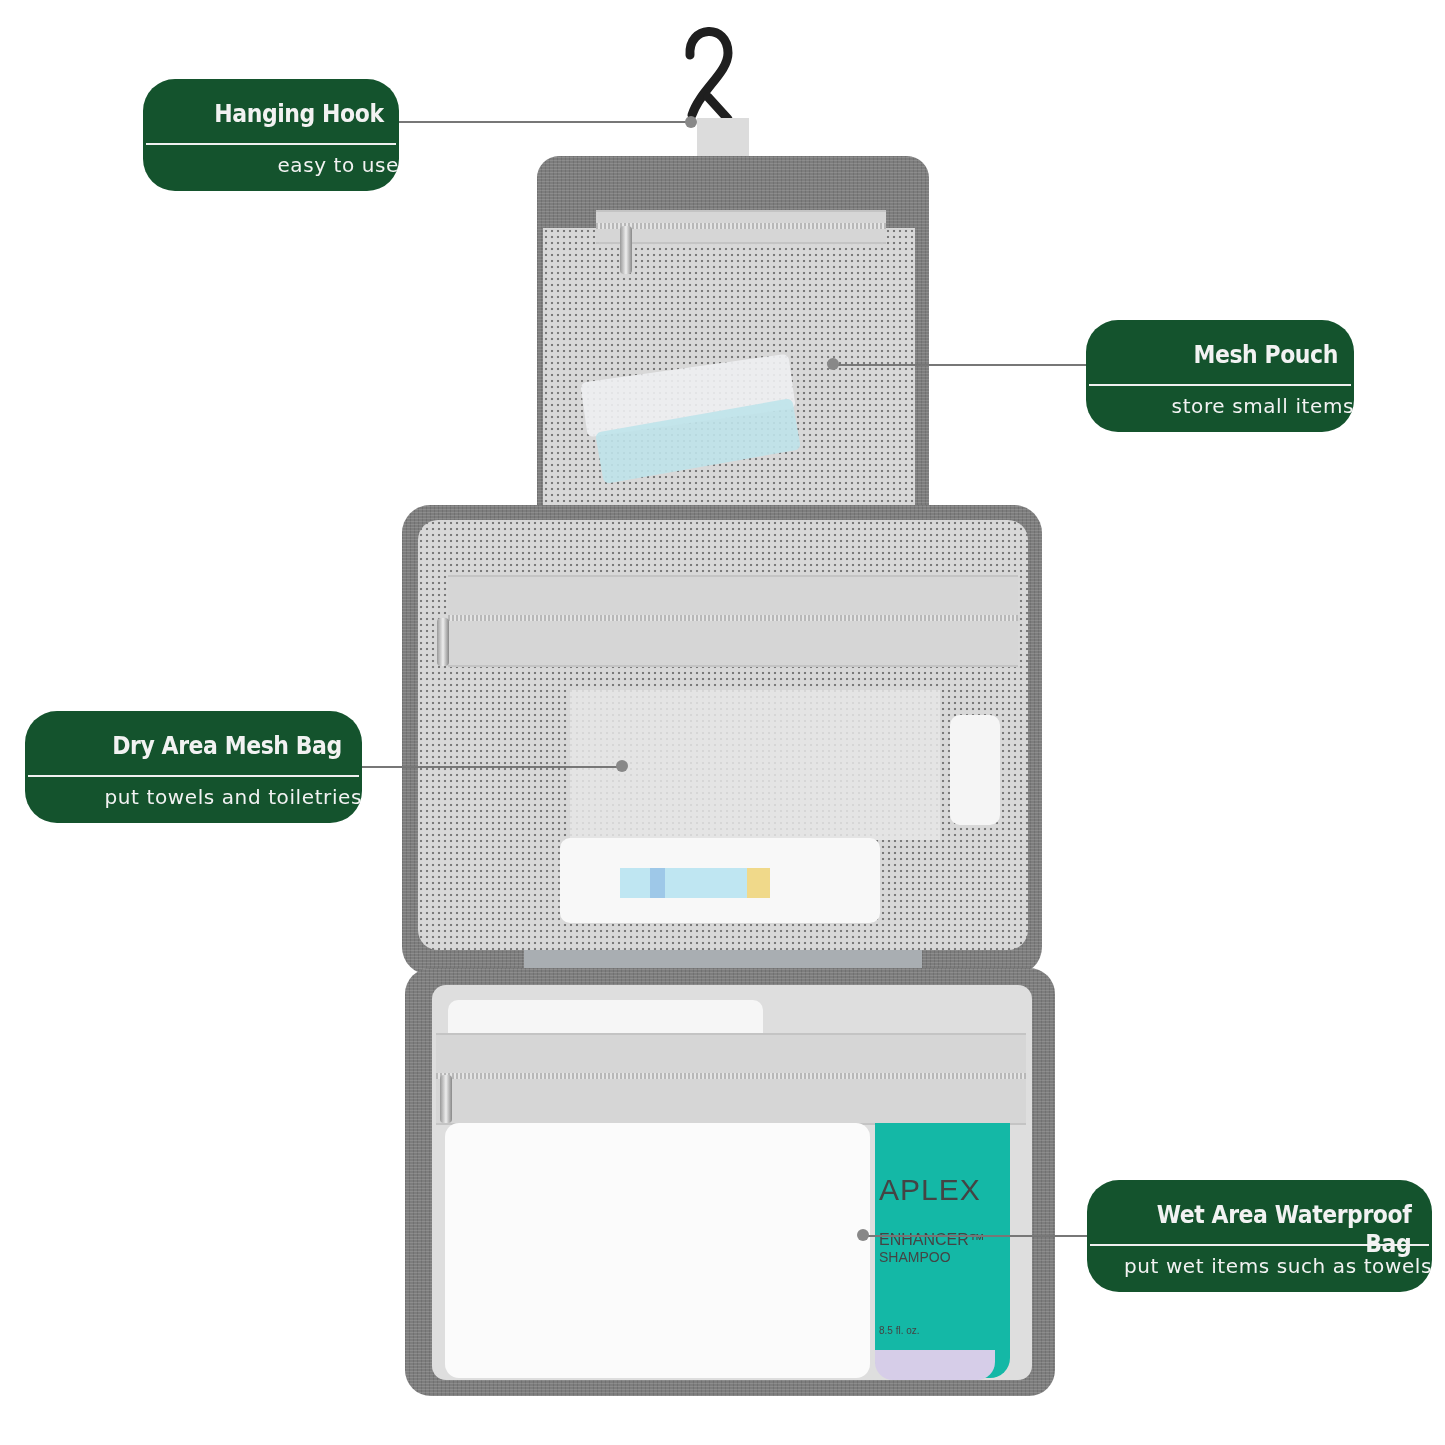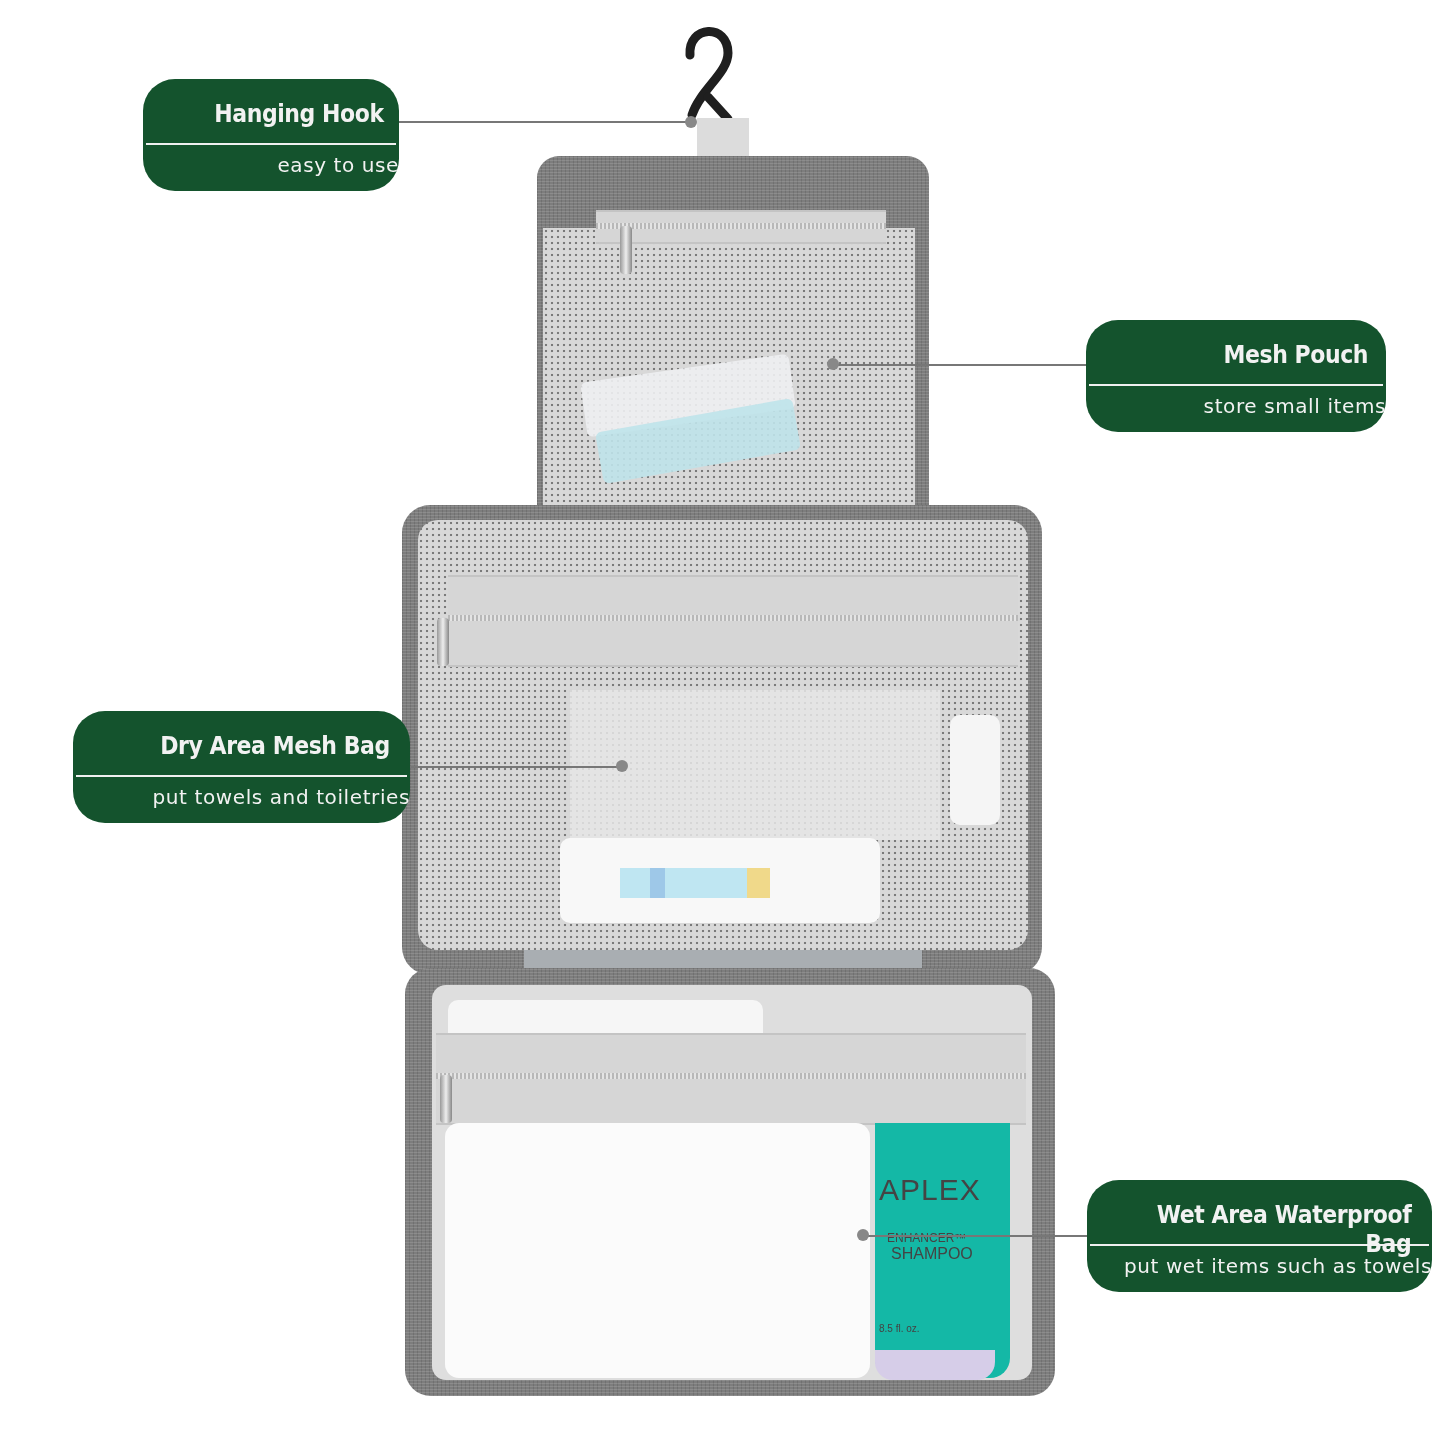--- a/index.html
+++ b/index.html
@@ -57,22 +57,22 @@
   <div class="fabric" style="position:absolute;left:405px;top:968px;width:650px;height:428px;border-radius:26px;"></div>
   <div style="position:absolute;left:432px;top:985px;width:600px;height:395px;background:#dedede;border-radius:14px;"></div>
   <div style="position:absolute;left:448px;top:1000px;width:315px;height:60px;background:#f6f6f6;border-radius:10px;"></div>
   <div class="zipband" style="position:absolute;left:436px;top:1033px;width:590px;height:88px;">
       <div class="zipteeth" style="top:38px;"></div>
     </div>
   <div class="puller" style="left:440px;top:1075px;"></div>
   <div style="position:absolute;left:445px;top:1123px;width:425px;height:255px;background:#fbfbfb;border-radius:14px;"></div>
   <div style="position:absolute;left:875px;top:1123px;width:135px;height:255px;background:#14b8a6;border-radius:0 0 20px 20px;font-family:'Liberation Sans',sans-serif;color:#444;">
     <div style="font-size:30px;padding:50px 0 0 4px;letter-spacing:1px;">APLEX</div>
-    <div style="font-size:12px;padding:24px 16px 0 4px;margin-left:8px;">ENHANCER™</div>
-    <div style="font-size:16px;padding-left:16px;">SHAMPOO</div>
+    <div style="font-size:16px;padding:24px 16px 0 4px;">ENHANCER™</div>
+    <div style="font-size:14px;padding-left:4px;">SHAMPOO</div>
     <div style="font-size:10px;padding:60px 0 0 4px;">8.5 fl. oz.</div>
   </div>
   <div style="position:absolute;left:875px;top:1350px;width:120px;height:30px;background:#d6cde8;border-radius:0 0 18px 18px;"></div>
 </div>
 
 <div class="leader" style="left:398px;top:121px;width:290px;"></div>
 <div class="dot" style="left:685px;top:116px;"></div>
 
 <div class="leader" style="left:835px;top:364px;width:252px;"></div>
 <div class="dot" style="left:827px;top:358px;"></div>
@@ -82,27 +82,27 @@
 
 <div class="leader" style="left:865px;top:1235px;width:222px;"></div>
 <div class="dot" style="left:857px;top:1229px;"></div>
 
 <div class="callout" style="left:143px;top:79px;width:256px;height:112px;">
   <div class="title">Hanging Hook</div>
   <div class="rule"></div>
   <div class="sub">easy to use</div>
 </div>
 
-<div class="callout" style="left:1086px;top:320px;width:300px;height:112px;">
+<div class="callout" style="left:1086px;top:320px;width:268px;height:112px;">
   <div class="title">Mesh Pouch</div>
   <div class="rule"></div>
   <div class="sub">store small items</div>
 </div>
 
-<div class="callout" style="left:25px;top:711px;width:337px;height:112px;margin-left:48px;">
+<div class="callout" style="left:25px;top:711px;width:337px;height:112px;">
   <div class="title">Dry Area Mesh Bag</div>
   <div class="rule"></div>
   <div class="sub">put towels and toiletries</div>
 </div>
 
 <div class="callout" style="left:1087px;top:1180px;width:345px;height:112px;">
   <div class="title">Wet Area Waterproof Bag</div>
   <div class="rule"></div>
   <div class="sub">put wet items such as towels</div>
 </div>

